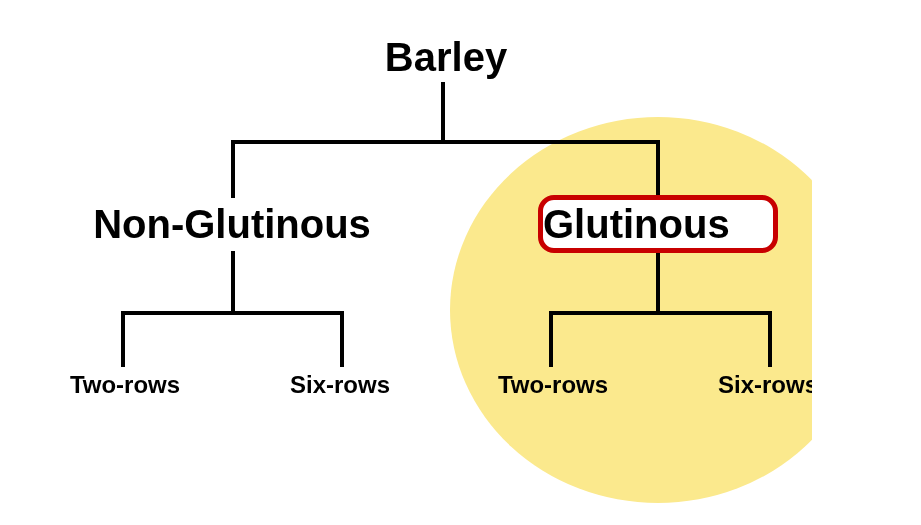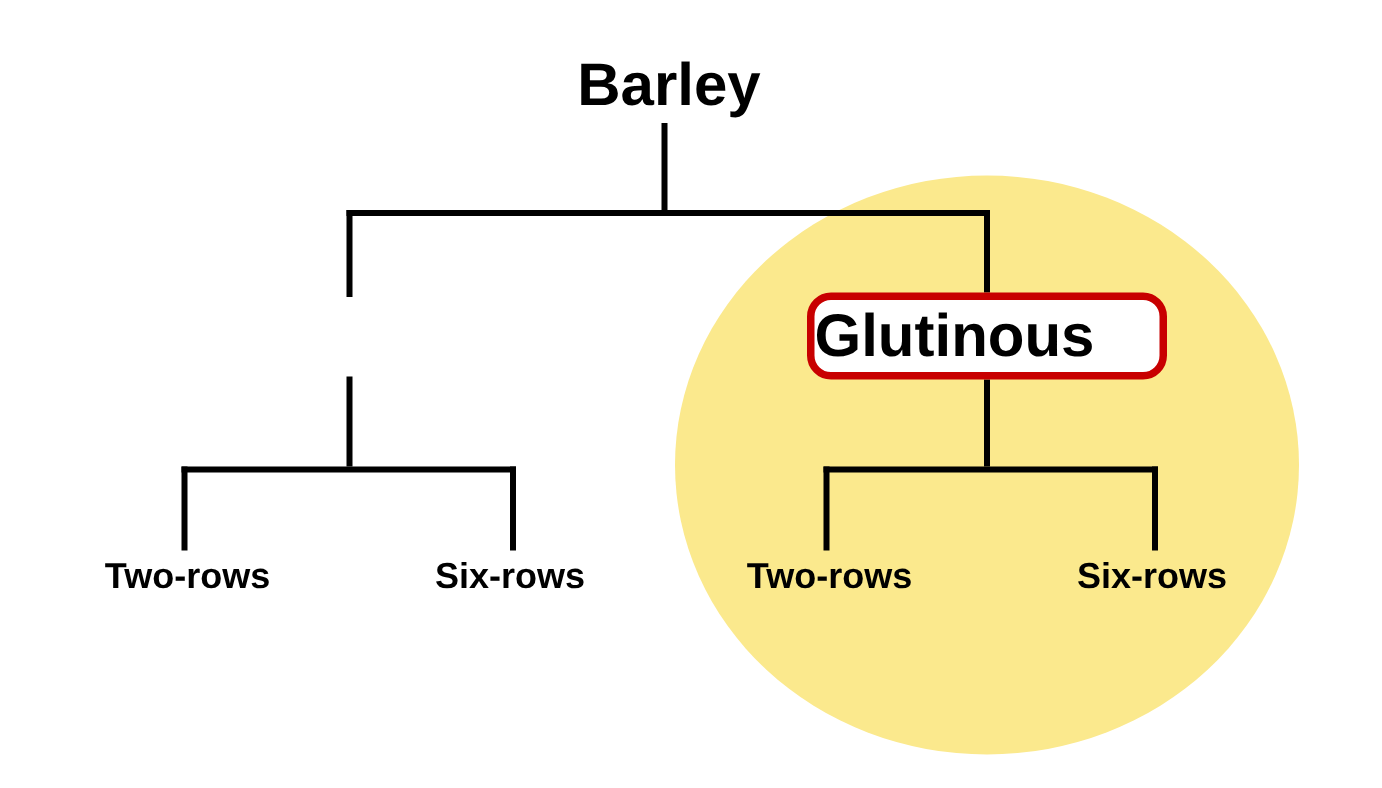--- a/index.html
+++ b/index.html
@@ -8,21 +8,21 @@
     --text: #000000;
     --yellow: #FBE98D;
     --red: #C80000;
     --box-bg: #FFFFFF;
   }
   * { margin: 0; padding: 0; box-sizing: border-box; }
   html, body { background: #fff; }
   body { font-family: "Liberation Sans", "DejaVu Sans", sans-serif; }
   .canvas {
     position: relative;
-    width: 921px;
+    width: 812px;
     height: 525px;
     background: var(--bg);
     overflow: hidden;
   }
   .highlight-ellipse {
     position: absolute;
     left: 450px;
     top: 117px;
     width: 416px;
     height: 386px;
@@ -84,20 +84,21 @@
   <div class="line" style="left:121px; top:311px; width:4px; height:56px;"></div>
   <div class="line" style="left:340px; top:311px; width:4px; height:56px;"></div>
   <div class="line" style="left:656px; top:140px; width:4px; height:55px;"></div>
   <div class="line" style="left:656px; top:253px; width:4px; height:58px;"></div>
   <div class="line" style="left:549px; top:311px; width:223px; height:4px;"></div>
   <div class="line" style="left:549px; top:311px; width:4px; height:56px;"></div>
   <div class="line" style="left:768px; top:311px; width:4px; height:56px;"></div>
 
   <div class="node-label root-label" style="left:446px; top:57px;">Barley</div>
 
+  <div class="node-label branch-label" style="left:232px; top:224px;">Non-Glutinous</div>
 
   <div class="glutinous-box">
     <span class="inner-label">Glutinous</span>
   </div>
 
   <div class="node-label leaf-label" style="left:125px; top:385px;">Two-rows</div>
 
   <div class="node-label leaf-label" style="left:340px; top:385px;">Six-rows</div>
 
   <div class="node-label leaf-label" style="left:553px; top:385px;">Two-rows</div>

